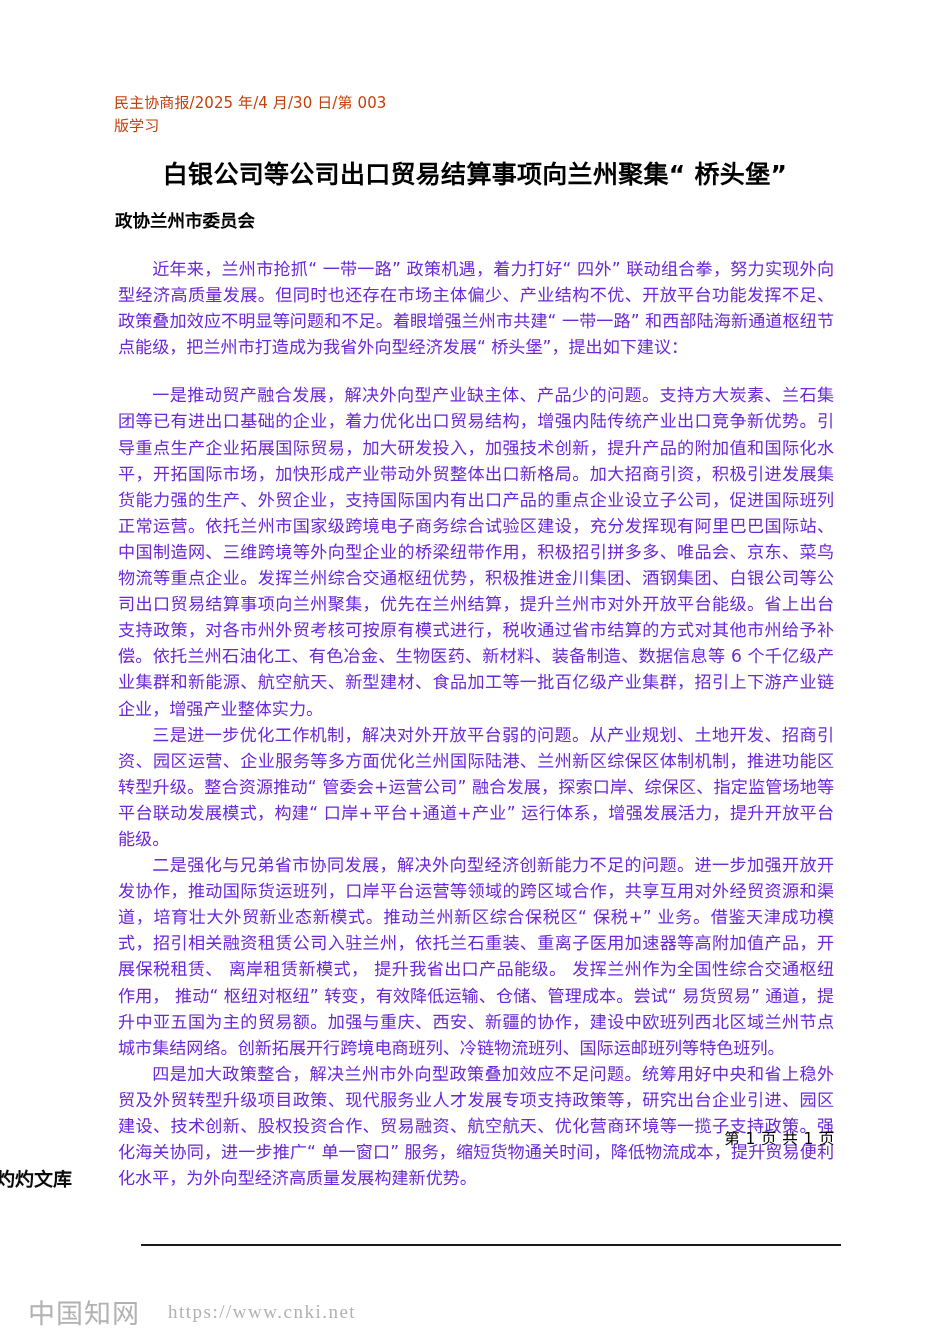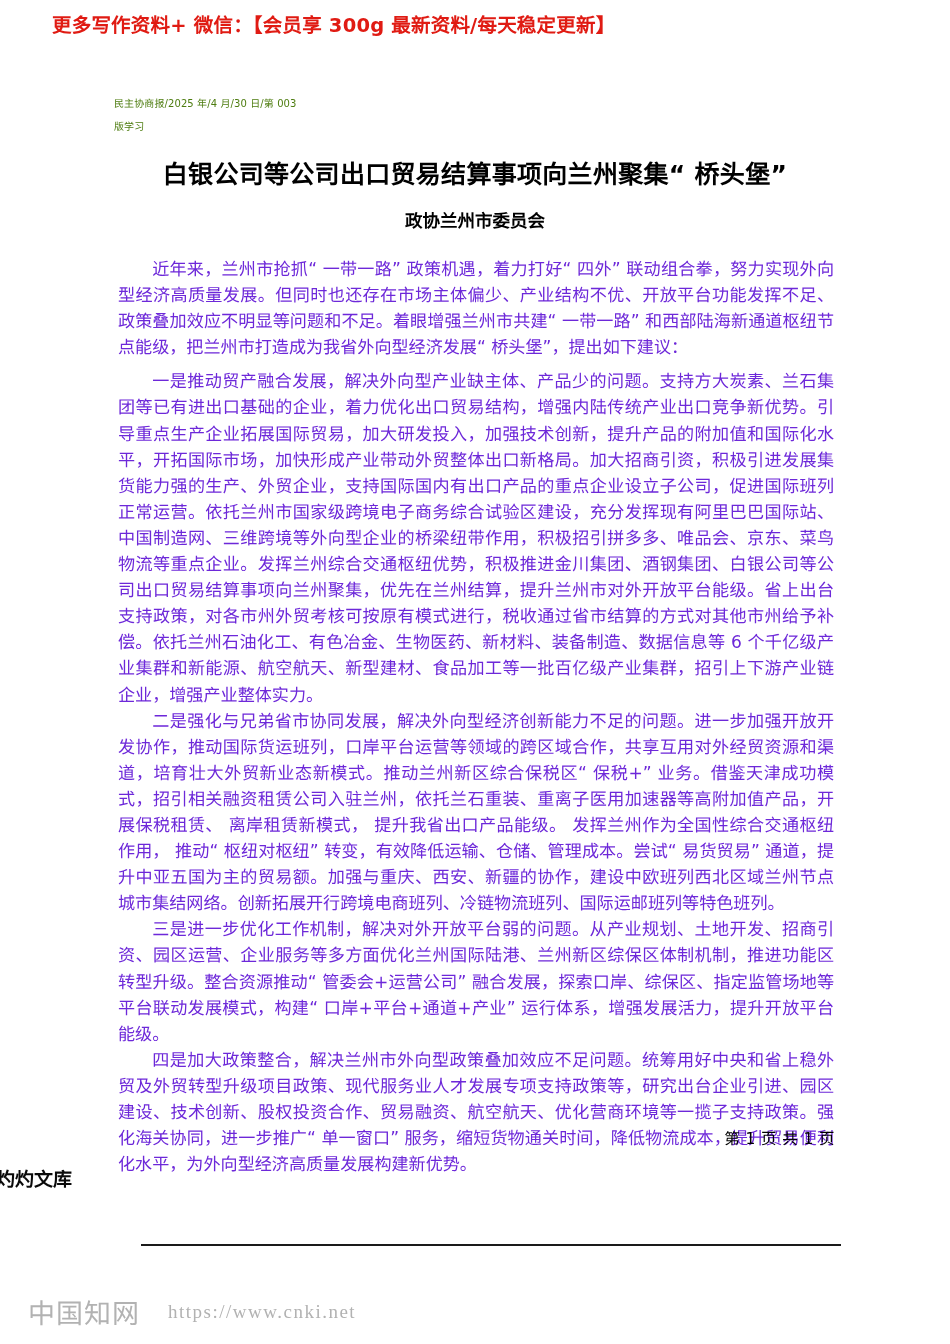--- a/index.html
+++ b/index.html
@@ -37,23 +37,23 @@
     white-space: nowrap;
     line-height: 1.4;
   }
 
   
   .masthead {
     position: absolute;
     left: 114px;
     top: 92px;
     width: 430px;
-    font-size: 10px;
+    font-size: 15px;
     line-height: 23px;
-    color: #4d7c0f;
+    color: #c2410c;
     letter-spacing: 0.1px;
   }
 
   
   .doc-title {
     position: absolute;
     left: 115px;
     top: 158px;
     width: 720px;
     text-align: center;
@@ -61,21 +61,21 @@
     font-weight: 700;
     letter-spacing: 0.3px;
     line-height: 34px;
     white-space: nowrap;
   }
   .doc-byline {
     position: absolute;
     left: 115px;
     top: 208px;
     width: 720px;
-    text-align: center;
+    text-align: left;
     font-size: 17.5px;
     font-weight: 700;
     line-height: 26px;
   }
 
   
   .body-text {
     position: absolute;
     left: 118px;
     top: 256px;
@@ -85,21 +85,21 @@
     text-align: justify;
     text-justify: inter-character;
     letter-spacing: 0;
     color: #6d28d9;
   }
   .body-text p {
     margin: 0;
     text-indent: 2em;
   }
   .body-text p.gap {
-    margin-top: 8px;
+    margin-top: 22px;
   }
 
   
   .page-number {
     position: absolute;
     left: 640px;
     top: 1128px;
     width: 195px;
     text-align: right;
     font-size: 15.5px;
@@ -145,36 +145,35 @@
     font-size: 19px;
     letter-spacing: 1.5px;
     font-family: Liberation Serif, serif;
   }
 </style>
 </head>
 <body>
 
 <div class="page">
 
-  <div class="promo-banner" style="color: rgb(224, 27, 19);">更多写作资料+ 微信：【会员享 300g 最新资料/每天稳定更新】</div>
 
   <div class="masthead">
     <div>民主协商报/2025 年/4 月/30 日/第 003</div>
     <div>版学习</div>
   </div>
 
   <div class="doc-title">白银公司等公司出口贸易结算事项向兰州聚集“ 桥头堡”</div>
 
   <div class="doc-byline">政协兰州市委员会</div>
 
   <div class="body-text">
     <p>近年来，兰州市抢抓“ 一带一路” 政策机遇，着力打好“ 四外” 联动组合拳，努力实现外向型经济高质量发展。但同时也还存在市场主体偏少、产业结构不优、开放平台功能发挥不足、政策叠加效应不明显等问题和不足。着眼增强兰州市共建“ 一带一路” 和西部陆海新通道枢纽节点能级，把兰州市打造成为我省外向型经济发展“ 桥头堡”，提出如下建议：</p>
     <p class="gap">一是推动贸产融合发展，解决外向型产业缺主体、产品少的问题。支持方大炭素、兰石集团等已有进出口基础的企业，着力优化出口贸易结构，增强内陆传统产业出口竞争新优势。引导重点生产企业拓展国际贸易，加大研发投入，加强技术创新，提升产品的附加值和国际化水平，开拓国际市场，加快形成产业带动外贸整体出口新格局。加大招商引资，积极引进发展集货能力强的生产、外贸企业，支持国际国内有出口产品的重点企业设立子公司，促进国际班列正常运营。依托兰州市国家级跨境电子商务综合试验区建设，充分发挥现有阿里巴巴国际站、中国制造网、三维跨境等外向型企业的桥梁纽带作用，积极招引拼多多、唯品会、京东、菜鸟物流等重点企业。发挥兰州综合交通枢纽优势，积极推进金川集团、酒钢集团、白银公司等公司出口贸易结算事项向兰州聚集，优先在兰州结算，提升兰州市对外开放平台能级。省上出台支持政策，对各市州外贸考核可按原有模式进行，税收通过省市结算的方式对其他市州给予补偿。依托兰州石油化工、有色冶金、生物医药、新材料、装备制造、数据信息等 6 个千亿级产业集群和新能源、航空航天、新型建材、食品加工等一批百亿级产业集群，招引上下游产业链企业，增强产业整体实力。</p>
+    <p>三是进一步优化工作机制，解决对外开放平台弱的问题。从产业规划、土地开发、招商引资、园区运营、企业服务等多方面优化兰州国际陆港、兰州新区综保区体制机制，推进功能区转型升级。整合资源推动“ 管委会+运营公司” 融合发展，探索口岸、综保区、指定监管场地等平台联动发展模式，构建“ 口岸+平台+通道+产业” 运行体系，增强发展活力，提升开放平台能级。</p>
     <p>二是强化与兄弟省市协同发展，解决外向型经济创新能力不足的问题。进一步加强开放开发协作，推动国际货运班列，口岸平台运营等领域的跨区域合作，共享互用对外经贸资源和渠道，培育壮大外贸新业态新模式。推动兰州新区综合保税区“ 保税+” 业务。借鉴天津成功模式，招引相关融资租赁公司入驻兰州，依托兰石重装、重离子医用加速器等高附加值产品，开展保税租赁、 离岸租赁新模式， 提升我省出口产品能级。 发挥兰州作为全国性综合交通枢纽作用， 推动“ 枢纽对枢纽” 转变，有效降低运输、仓储、管理成本。尝试“ 易货贸易” 通道，提升中亚五国为主的贸易额。加强与重庆、西安、新疆的协作，建设中欧班列西北区域兰州节点城市集结网络。创新拓展开行跨境电商班列、冷链物流班列、国际运邮班列等特色班列。</p>
-    <p>三是进一步优化工作机制，解决对外开放平台弱的问题。从产业规划、土地开发、招商引资、园区运营、企业服务等多方面优化兰州国际陆港、兰州新区综保区体制机制，推进功能区转型升级。整合资源推动“ 管委会+运营公司” 融合发展，探索口岸、综保区、指定监管场地等平台联动发展模式，构建“ 口岸+平台+通道+产业” 运行体系，增强发展活力，提升开放平台能级。</p>
     <p>四是加大政策整合，解决兰州市外向型政策叠加效应不足问题。统筹用好中央和省上稳外贸及外贸转型升级项目政策、现代服务业人才发展专项支持政策等，研究出台企业引进、园区建设、技术创新、股权投资合作、贸易融资、航空航天、优化营商环境等一揽子支持政策。强化海关协同，进一步推广“ 单一窗口” 服务，缩短货物通关时间，降低物流成本，提升贸易便利化水平，为外向型经济高质量发展构建新优势。</p>
   </div>
 
   <div class="page-number">第 1 页 共 1 页</div>
 
   <div class="watermark-left">灼灼文库</div>
 
   <div class="footer-rule"></div>
 
   <div class="cnki">

